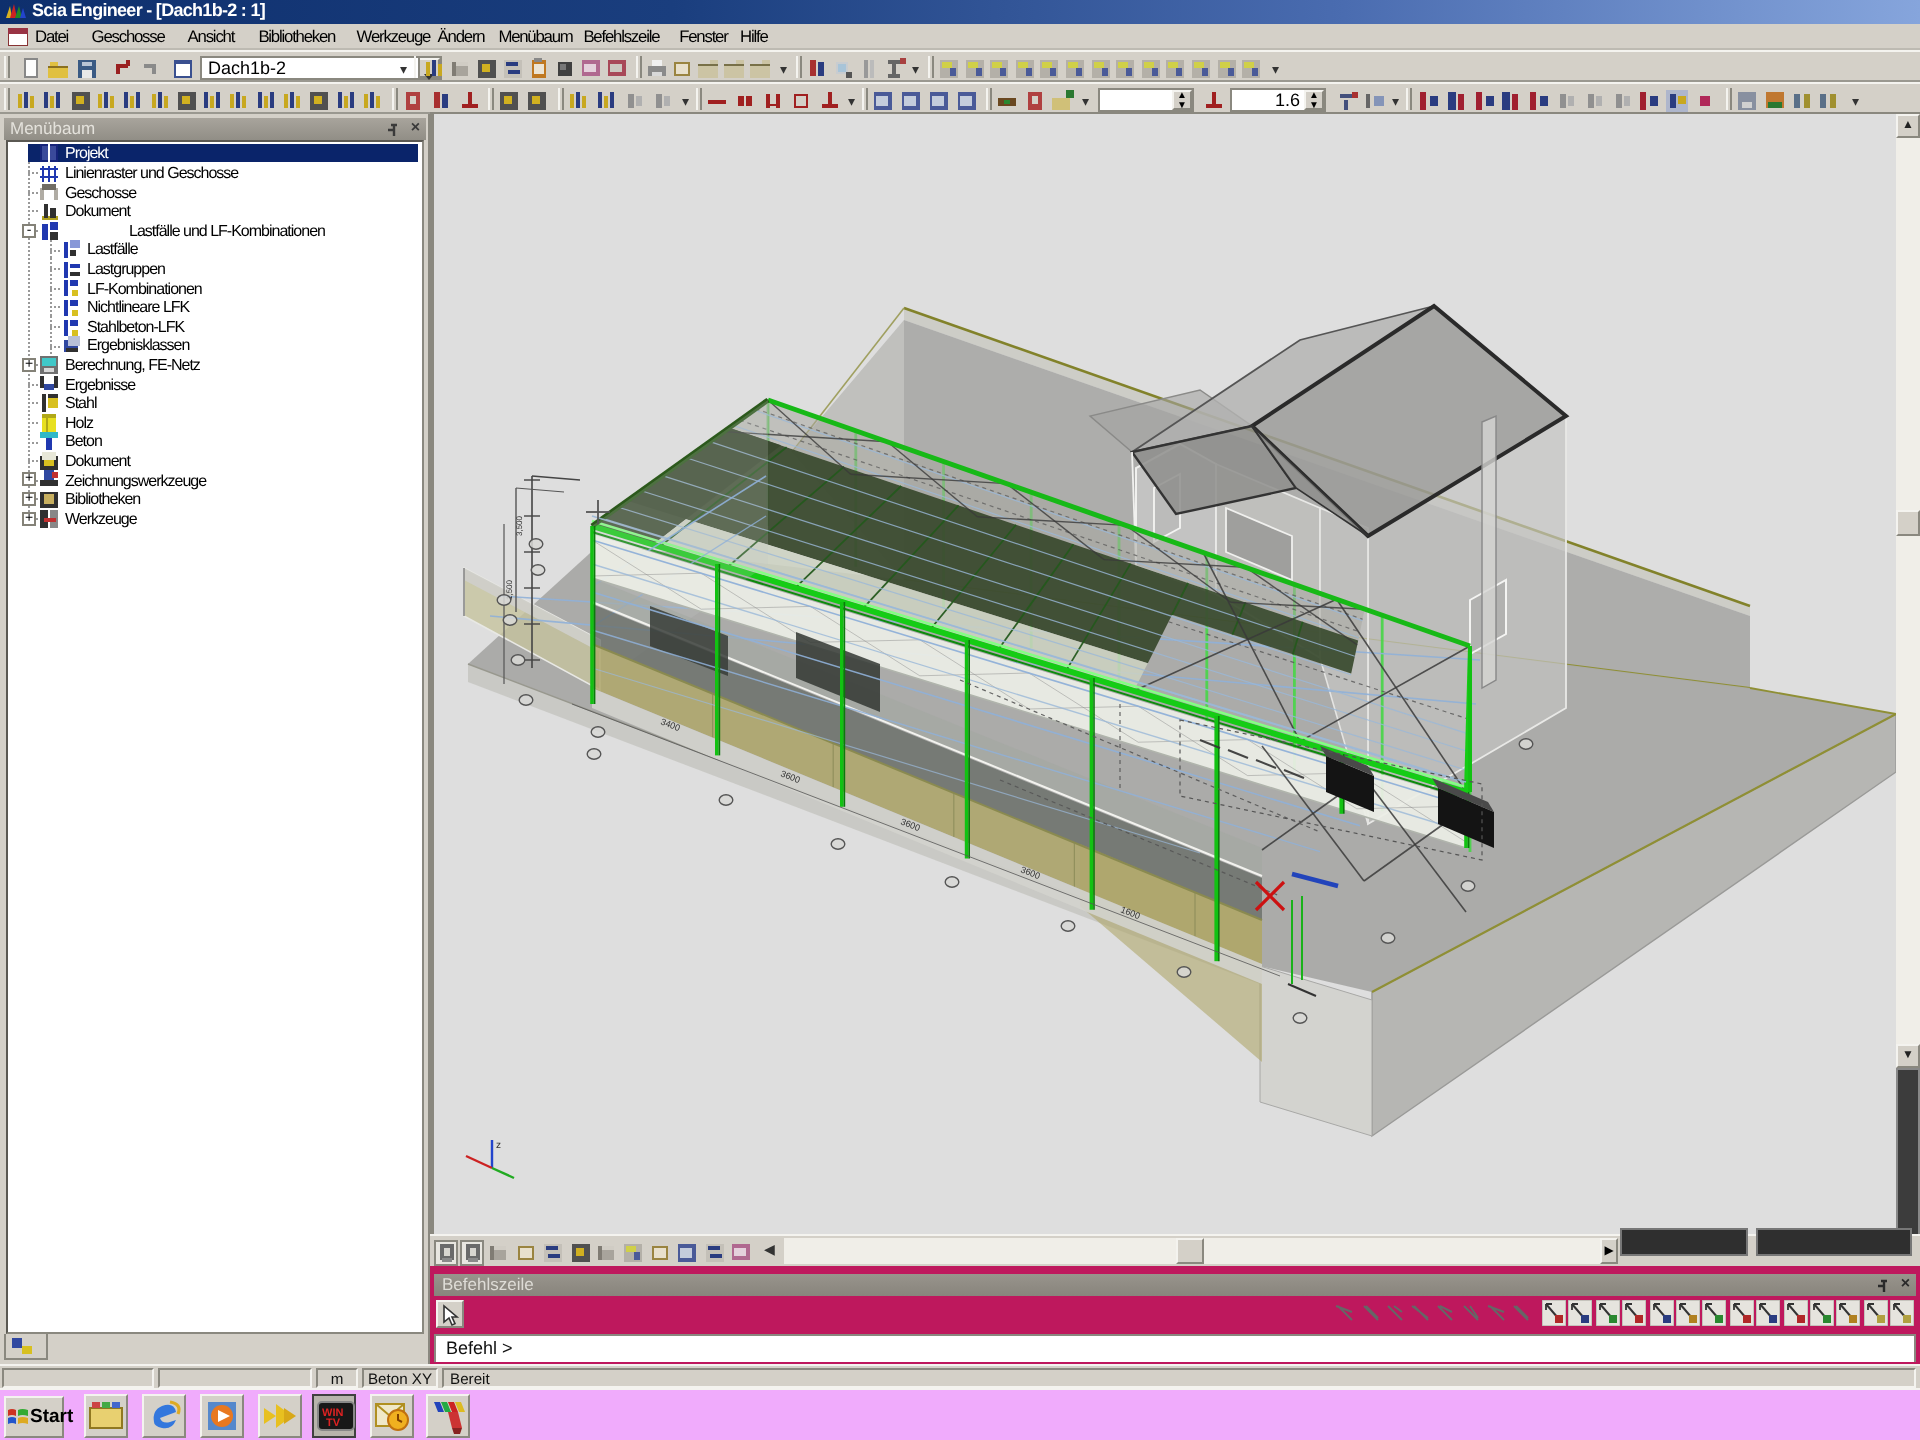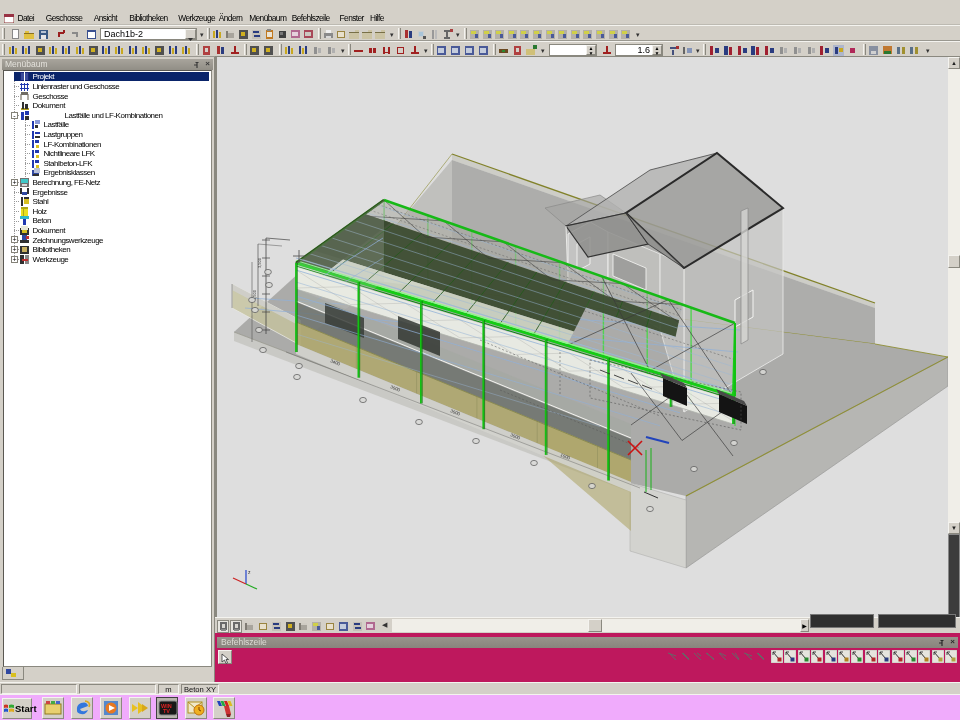--- a/index.html
+++ b/index.html
@@ -7,20 +7,29 @@
 .abs{position:absolute;}
 .bevel{border-top:1px solid #f4f3ef;border-left:1px solid #f4f3ef;border-bottom:1px solid #8a887f;border-right:1px solid #8a887f;}
 .sunk{border-top:1px solid #8a887f;border-left:1px solid #8a887f;border-bottom:1px solid #f4f3ef;border-right:1px solid #f4f3ef;}
 .grip{width:3px;border-left:1px solid #f4f3ef;border-right:1px solid #8a887f;}
 .ic{position:absolute;width:11px;height:11px;}
 .tbrow{position:absolute;left:0;width:960px;background:#d4d0c8;border-top:1px solid #f4f3ef;border-bottom:1px solid #9a9890;}
 .txt{position:absolute;white-space:nowrap;}
 </style></head><body>
 <div id="root">
 
+<div class="abs" style="left:0;top:0;width:960px;height:12px;background:linear-gradient(to right,#0e2f6d 0%,#1a3e7e 35%,#4a6cb0 70%,#86a5dc 100%);">
+<svg class="abs" style="left:2px;top:1px" width="11" height="10" viewBox="0 0 11 10">
+        <path d="M1 8 L3 2 L4 8 Z" fill="#d8b020"></path>
+        <path d="M3 8 L5 1 L6.5 8 Z" fill="#cc2222"></path>
+        <path d="M5.5 8 L7.5 2 L9 8 Z" fill="#228822"></path>
+        <path d="M8 8 L9.5 3 L11 8 Z" fill="#2244cc"></path>
+      </svg>
+<span class="txt" style="left:16px;top:0px;color:#fff;font-size:9px;font-weight:bold;letter-spacing:-0.35px;">Scia Engineer - [Dach1b-2 : 1]</span>
+</div>
 <div class="abs" style="left:0;top:12px;width:960px;height:13px;background:#d4d0c8;border-bottom:1px solid #bdbab2;">
 <svg class="abs" style="left:4px;top:2px" width="10" height="9" viewBox="0 0 10 9">
         <rect x="0" y="0" width="10" height="9" fill="#fff" stroke="#883333" stroke-width="1"></rect>
         <rect x="0" y="0" width="10" height="3" fill="#993344"></rect>
       </svg>
 <span class="txt" style="left:17.5px;top:1px;font-size:8.4px;color:#000;letter-spacing:-0.6px;">Datei</span>
 <span class="txt" style="left:45.8px;top:1px;font-size:8.4px;color:#000;letter-spacing:-0.6px;">Geschosse</span>
 <span class="txt" style="left:93.8px;top:1px;font-size:8.4px;color:#000;letter-spacing:-0.6px;">Ansicht</span>
 <span class="txt" style="left:129.2px;top:1px;font-size:8.4px;color:#000;letter-spacing:-0.6px;">Bibliotheken</span>
 <span class="txt" style="left:178.3px;top:1px;font-size:8.4px;color:#000;letter-spacing:-0.6px;">Werkzeuge</span>
@@ -58,21 +67,21 @@
         <i class="abs" style="left:2px;top:3px;width:6px;height:2px;background:#8a8a8a;"></i>
         <i class="abs" style="left:6px;top:5px;width:2px;height:3px;background:#8a8a8a;"></i>
       </div>
 <div class="ic" style="left:86px;top:3px;">
         <i class="abs" style="left:1px;top:1px;width:9px;height:9px;background:#fff;"></i>
         <i class="abs" style="left:1px;top:1px;width:9px;height:2px;background:#3a5090;"></i>
         <i class="abs" style="left:1px;top:1px;width:1px;height:9px;background:#3a5090;"></i>
         <i class="abs" style="left:9px;top:1px;width:1px;height:9px;background:#3a5090;"></i>
         <i class="abs" style="left:1px;top:9px;width:9px;height:1px;background:#3a5090;"></i>
       </div>
-<div class="abs" style="left:100px;top:2px;width:97px;height:12px;background:#fff;border:1px solid #8a887f;padding-left:14px;">
+<div class="abs" style="left:100px;top:2px;width:121px;height:12px;background:#fff;border:1px solid #8a887f;padding-left:14px;">
         <span class="txt" style="left:3px;top:0px;font-size:9px;color:#000;">Dach1b-2</span>
         <div class="abs" style="right:0;top:0;width:11px;height:10px;background:#d4d0c8;border:1px solid #f4f3ef;border-right-color:#8a887f;border-bottom-color:#8a887f;"><svg width="9" height="9" viewBox="0 0 9 9">
             <path d="M2 3 L7 3 L4.5 6 Z" fill="#333"></path>
           </svg></div>
       </div>
 <span class="txt" style="left:200px;top:5px;font-size:7px;color:#333;">▾</span>
 <div class="abs grip" style="left:207px;top:2px;height:11px;"></div>
 <div class="ic" style="left:212px;top:3px;">
         <i class="abs" style="left:1px;top:2px;width:2px;height:7px;background:#c8a820;"></i>
         <i class="abs" style="left:4px;top:1px;width:2px;height:8px;background:#2a3c80;"></i>
@@ -1054,26 +1063,30 @@
         <path d="M2 2 L8 9" stroke="#333" stroke-width="1"></path>
         <path d="M2 2 L2 5 M2 2 L5 2" stroke="#333" stroke-width="0.9"></path>
         <rect x="6.5" y="7.5" width="4" height="4" fill="#b0a040"></rect>
       </svg>
 <svg class="abs" style="left:730.2px;top:17px" width="12" height="13" viewBox="0 0 12 13">
         <rect x="0" y="0" width="12" height="13" fill="#e6e4de" stroke="#b0aea6" stroke-width="0.6"></rect>
         <path d="M2 2 L8 9" stroke="#333" stroke-width="1"></path>
         <path d="M2 2 L2 5 M2 2 L5 2" stroke="#333" stroke-width="0.9"></path>
         <rect x="6.5" y="7.5" width="4" height="4" fill="#b0a040"></rect>
       </svg>
+<div class="abs" style="left:2px;top:34px;width:741px;height:14px;background:#fff;border:1px solid #8a887f;border-bottom:none;">
+        <span class="txt" style="left:5px;top:1px;font-size:9px;color:#111;">Befehl &gt;</span>
+      </div>
 </div>
 <div class="abs" style="left:0;top:682px;width:960px;height:12px;background:#d4d0c8;border-top:1px solid #f4f3ef;">
 <div class="abs sunk" style="left:1px;top:1px;width:76px;height:10px;font-size:7.6px;color:#111;text-align:left;padding-left:3px;line-height:9px;"></div>
 <div class="abs sunk" style="left:79px;top:1px;width:77px;height:10px;font-size:7.6px;color:#111;text-align:left;padding-left:3px;line-height:9px;"></div>
 <div class="abs sunk" style="left:158px;top:1px;width:21px;height:10px;font-size:7.6px;color:#111;text-align:center;line-height:9px;">m</div>
 <div class="abs sunk" style="left:181px;top:1px;width:38px;height:10px;font-size:7.6px;color:#111;text-align:center;line-height:9px;">Beton XY</div>
+<div class="abs sunk" style="left:221px;top:1px;width:737px;height:10px;font-size:7.6px;color:#111;text-align:left;padding-left:3px;line-height:9px;">Bereit</div>
 </div>
 <div class="abs" style="left:0;top:694px;width:960px;height:26px;background:#f0abfc;border-top:1px solid #f4f3ef;">
 <div class="abs bevel" style="left:2px;top:3px;width:30px;height:21px;background:#d4d0c8;">
         <svg class="abs" style="left:1px;top:4px" width="11" height="11" viewBox="0 0 11 11">
           <path d="M0 2 Q2 1 4 2 L4 5 Q2 4 0 5 Z" fill="#cc3322"></path>
           <path d="M5 2 Q7 1 10 2 L10 5 Q7 4 5 5 Z" fill="#33aa33"></path>
           <path d="M0 6 Q2 5 4 6 L4 9 Q2 8 0 9 Z" fill="#2255cc"></path>
           <path d="M5 6 Q7 5 10 6 L10 9 Q7 8 5 9 Z" fill="#ddaa22"></path>
         </svg>
         <span class="txt" style="left:12px;top:4px;font-size:9.5px;font-weight:bold;color:#000;">Start</span>

